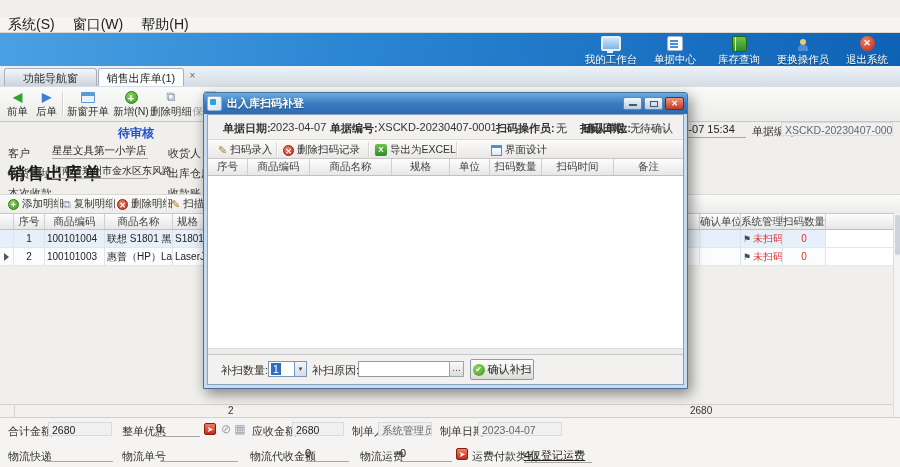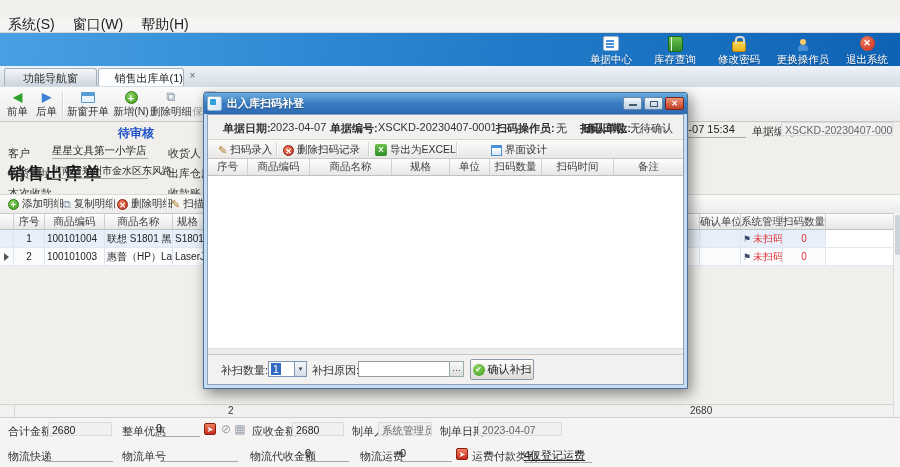--- a/index.html
+++ b/index.html
@@ -45,21 +45,21 @@
   .ico-person{width:10px;height:6px;background:#4a90d9;border-radius:4px 4px 0 0;position:relative;margin-top:8px;}
   .ico-person::before{content:"";position:absolute;left:2px;top:-6px;width:6px;height:6px;background:#f5c869;border-radius:50%;}
   .ico-exit{width:15px;height:15px;border-radius:50%;background:radial-gradient(circle at 35% 30%,#f07a5a,#c5281a);
     color:#fff;font-size:9px;font-weight:bold;text-align:center;line-height:15px;}
 
   
   .tabbar{left:0;top:66px;width:900px;height:21px;background:linear-gradient(#eef2f7,#d4dce6);border-bottom:1px solid #b4bec9;}
   .tab{position:absolute;top:2px;height:18px;line-height:18px;text-align:center;font-size:11px;
     border:1px solid #a8b2bf;border-bottom:none;border-radius:3px 3px 0 0;box-sizing:border-box;}
   .tab-inactive{background:linear-gradient(#f4f6f9,#ccd4de);color:#333;}
-  .tab-active{background:#fcfdfe;color:#222;text-align:right;}
+  .tab-active{background:#fcfdfe;color:#222;}
   .tab-close{position:absolute;top:4px;width:13px;height:13px;line-height:12px;text-align:center;
     color:#666;font-size:10px;cursor:pointer;}
 
   
   .main-toolbar{left:0;top:87px;width:900px;height:34px;background:linear-gradient(#fafaf9,#ececea);border-bottom:1px solid #c9c8c6;}
   .tbtn{position:absolute;top:2px;display:flex;flex-direction:column;align-items:center;cursor:pointer;font-size:10.5px;color:#333;}
   .tbtn .glyph{height:16px;display:flex;align-items:center;justify-content:center;font-size:12px;}
   .g-green{color:#2fa32f;font-weight:bold;}
   .g-blue{color:#3a7fd5;font-weight:bold;}
   .circle-ico{width:13px;height:13px;border-radius:50%;color:#fff;font-size:11px;font-weight:bold;
@@ -161,35 +161,35 @@
   <div class="abs menubar">
     <span class="menu-item">系统(S)</span>
     <span class="menu-item">窗口(W)</span>
     <span class="menu-item">帮助(H)</span>
   </div>
 
   <div class="abs banner">
     <div class="banner-actions">
       <div class="bact">
         <span class="bico">
+            <span class="ico-monitor"></span>
+          </span>
+        <span class="bact-label">我的工作台</span>
+      </div>
+      <div class="bact">
+        <span class="bico">
             <span class="ico-list"></span>
           </span>
         <span class="bact-label">单据中心</span>
       </div>
       <div class="bact">
         <span class="bico">
             <span class="ico-book"></span>
           </span>
         <span class="bact-label">库存查询</span>
-      </div>
-      <div class="bact">
-        <span class="bico">
-            <span class="ico-lock"></span>
-          </span>
-        <span class="bact-label">修改密码</span>
       </div>
       <div class="bact">
         <span class="bico">
             <span class="ico-person"></span>
           </span>
         <span class="bact-label">更换操作员</span>
       </div>
       <div class="bact">
         <span class="bico">
             <span class="ico-exit">✕</span>

